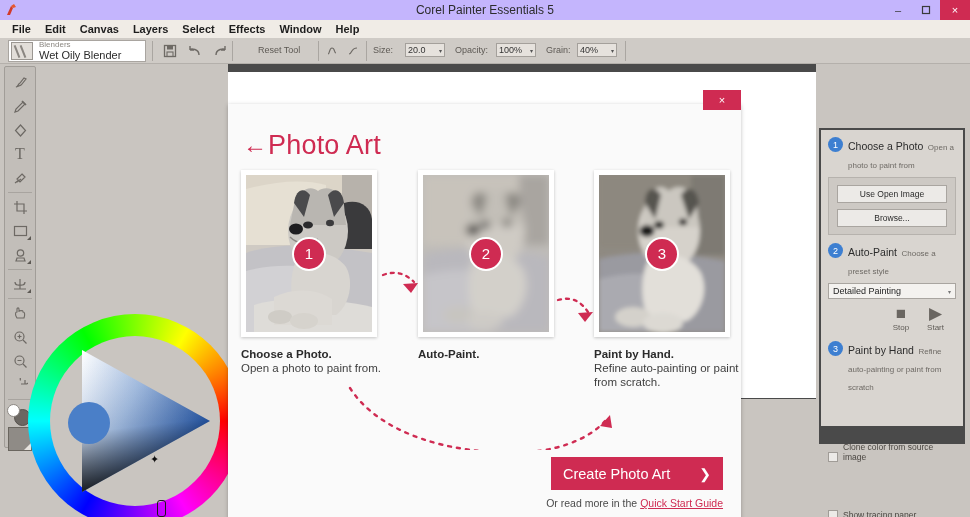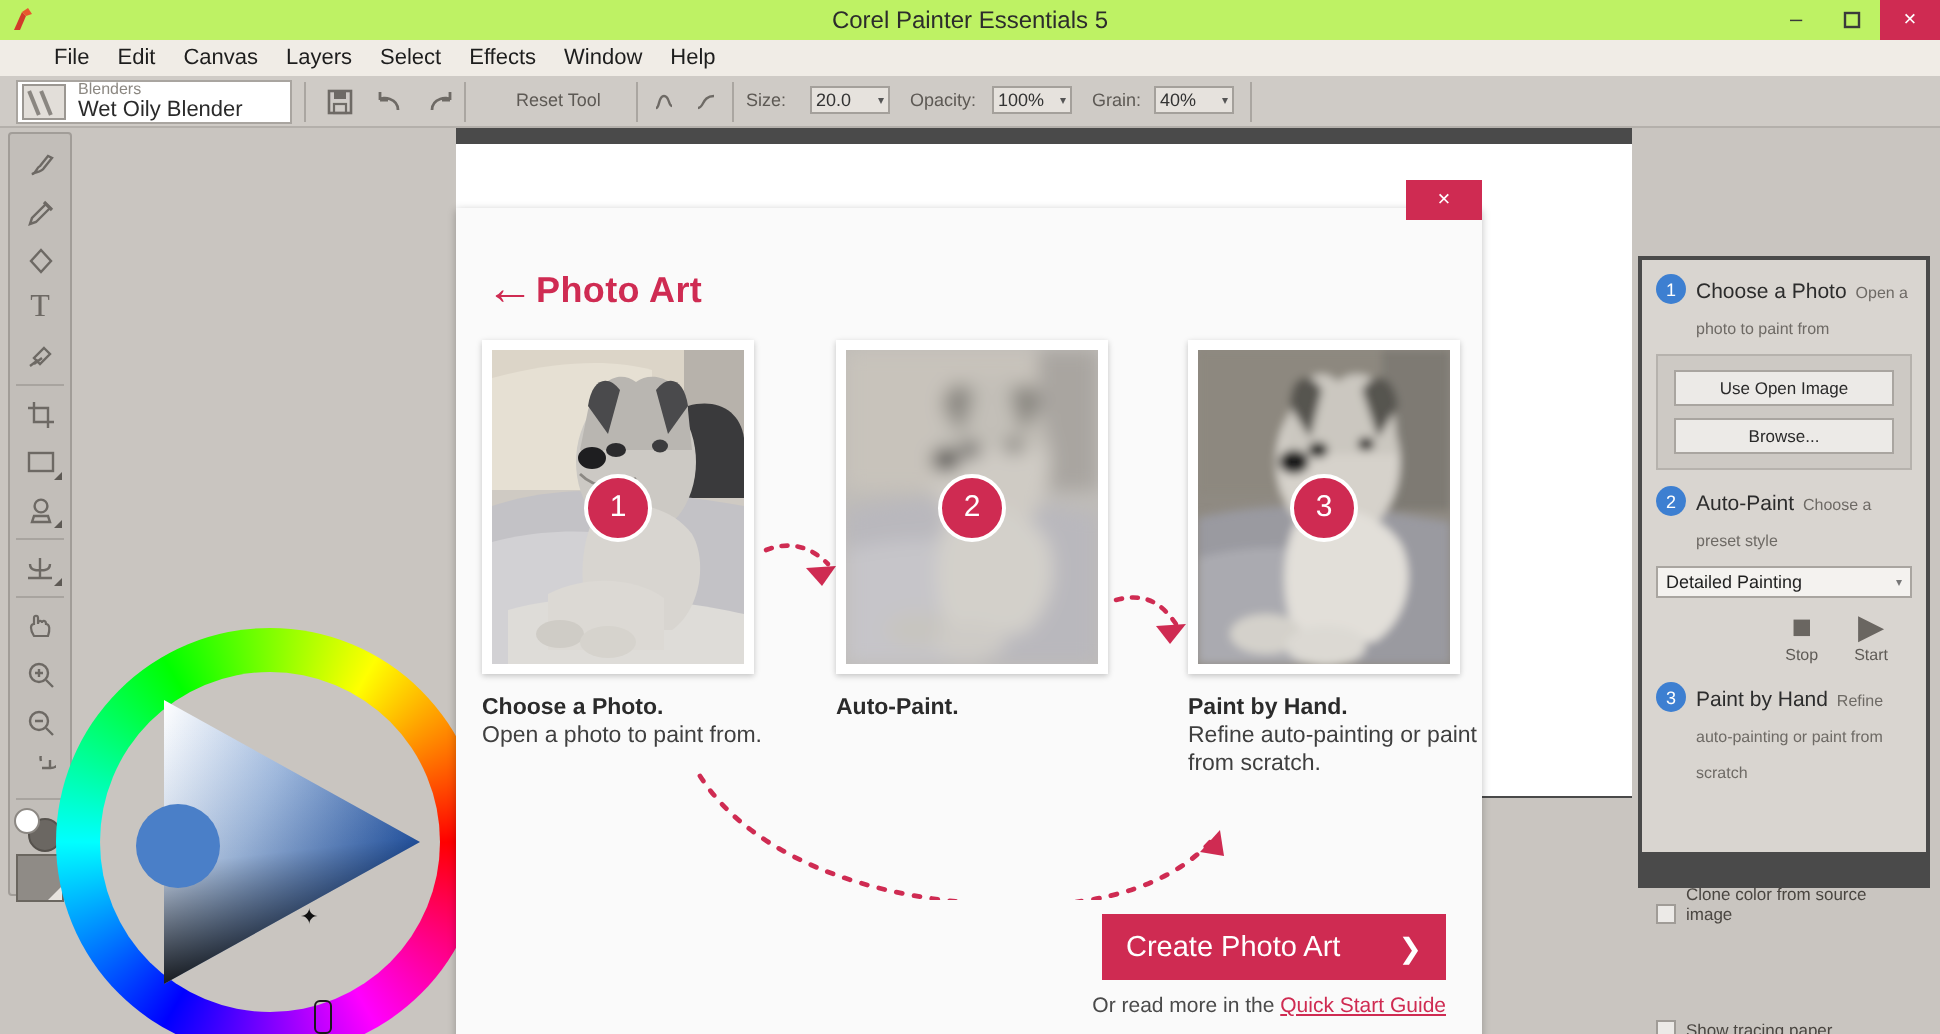--- a/index.html
+++ b/index.html
@@ -11,21 +11,21 @@
   }
   #app {
     position: relative;
     width: 970px; height: 517px;
     background: #c9c5c0;
   }
 
   
   .titlebar {
     position: absolute; left: 0; top: 0; width: 970px; height: 20px;
-    background: #bef264;
+    background: #c4b5fd;
     display: flex; align-items: center;
   }
   .app-logo {
     position: absolute; left: 4px; top: 2px; width: 16px; height: 16px;
   }
   .title-text {
     position: absolute; left: 0; top: 0; width: 970px;
     text-align: center; line-height: 20px;
     font-size: 12px; color: #2c2c2c;
   }
@@ -38,21 +38,22 @@
     display: flex; align-items: center; justify-content: center;
     font-size: 11px; color: #3a3a3a;
   }
   .win-btn.close { background: #cf2b52; color: #fff; width: 30px; }
 
   
   .menubar {
     position: absolute; left: 0; top: 20px; width: 970px; height: 18px;
     background: #f0ece6;
     display: flex; align-items: center;
-    padding-left: 20px;
+    padding-left: 5px;
+    font-weight: bold;
   }
   .menu-item {
     font-size: 11px; color: #1d1d1d;
     padding: 0 7px; line-height: 18px;
   }
 
   
   .toolbar {
     position: absolute; left: 0; top: 38px; width: 970px; height: 26px;
     background: #cfcbc6;
@@ -202,21 +203,21 @@
   }
   .dlg-head {
     position: absolute; left: 0; top: 18px; width: 513px; height: 46px;
     display: flex; align-items: center;
   }
   .dlg-back {
     margin-left: 14px; font-size: 24px; color: #cf2b52;
     line-height: 1; width: 26px; text-align: center;
   }
   .dlg-title {
-    font-size: 18px; color: #cf2b52; font-weight: 700;
+    font-size: 27px; color: #cf2b52; font-weight: 400;
     letter-spacing: 0.2px;
   }
 
   .steps {
     position: absolute; left: 0; top: 66px; width: 513px; height: 270px;
   }
   .thumb-card {
     position: absolute; top: 0; width: 136px; height: 167px;
     background: #fff; padding: 5px;
     box-shadow: 0 1px 3px rgba(0,0,0,0.22);

